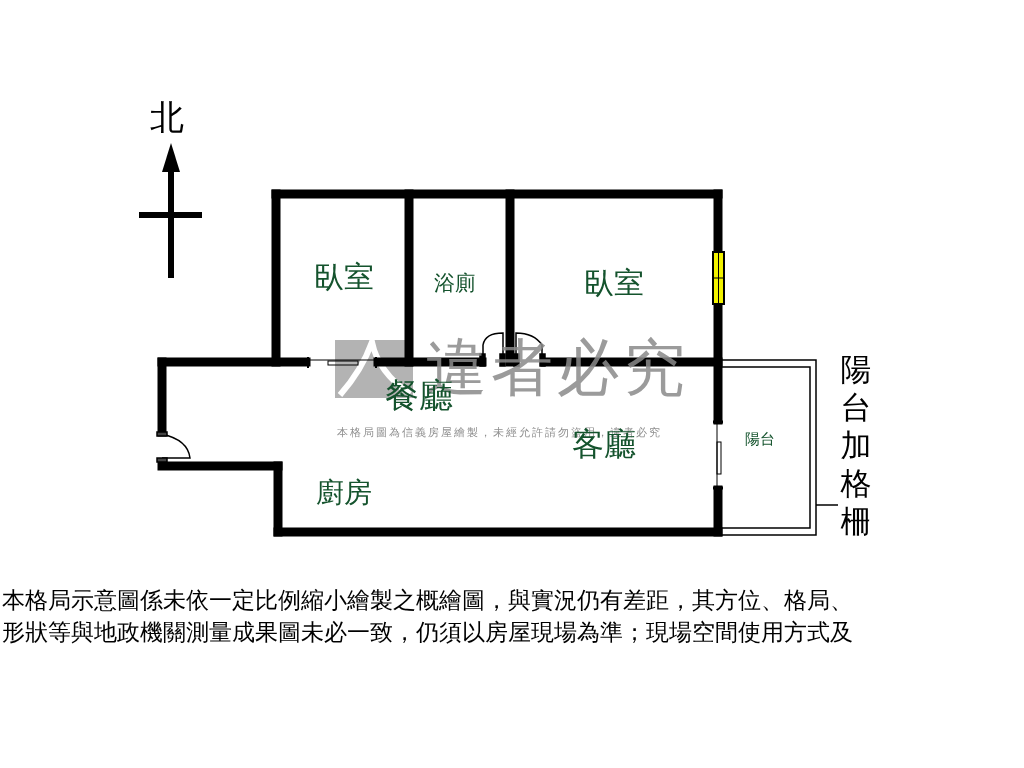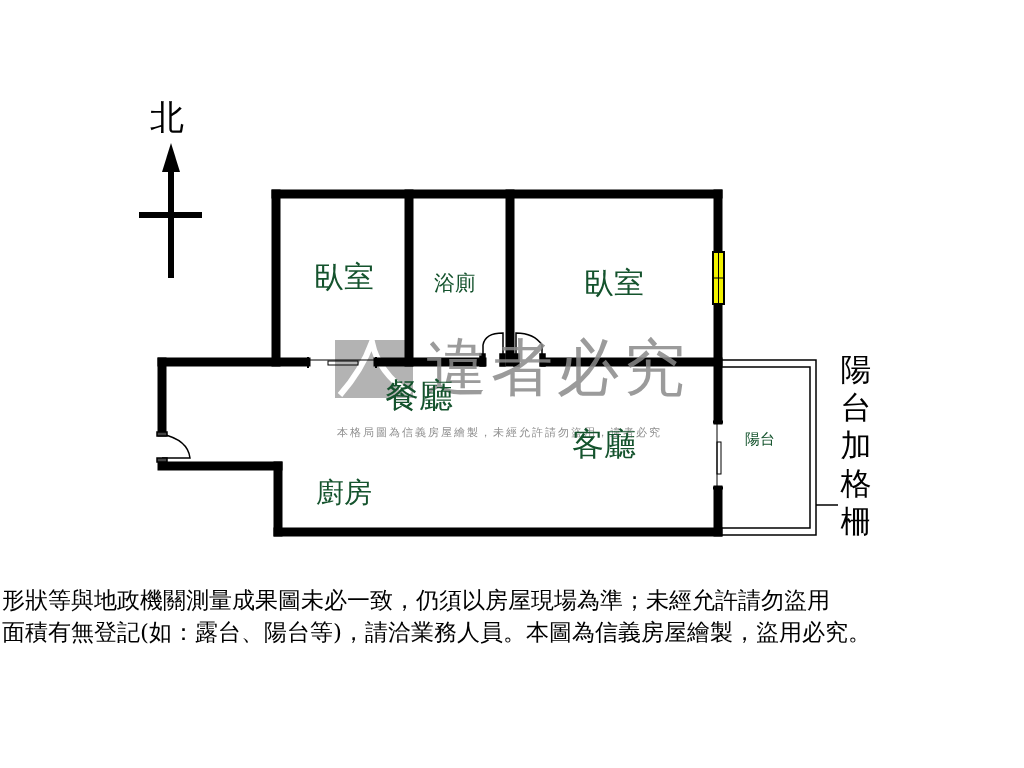--- a/index.html
+++ b/index.html
@@ -114,15 +114,15 @@
 
 <div class="vertical-label">
   <span>陽</span>
   <span>台</span>
   <span>加</span>
   <span>格</span>
   <span>柵</span>
 </div>
 
 <div class="disclaimer">
-  <div>形狀等與地政機關測量成果圖未必一致，仍須以房屋現場為準；未經允許請勿盜用</div>
-  <div>面積有無登記(如：露台、陽台等)，請洽業務人員。本圖為信義房屋繪製，盜用必究。</div>
+  <div>本格局示意圖係未依一定比例縮小繪製之概繪圖，與實況仍有差距，其方位、格局、</div>
+  <div>形狀等與地政機關測量成果圖未必一致，仍須以房屋現場為準；現場空間使用方式及</div>
 </div>
 
 </body></html>

